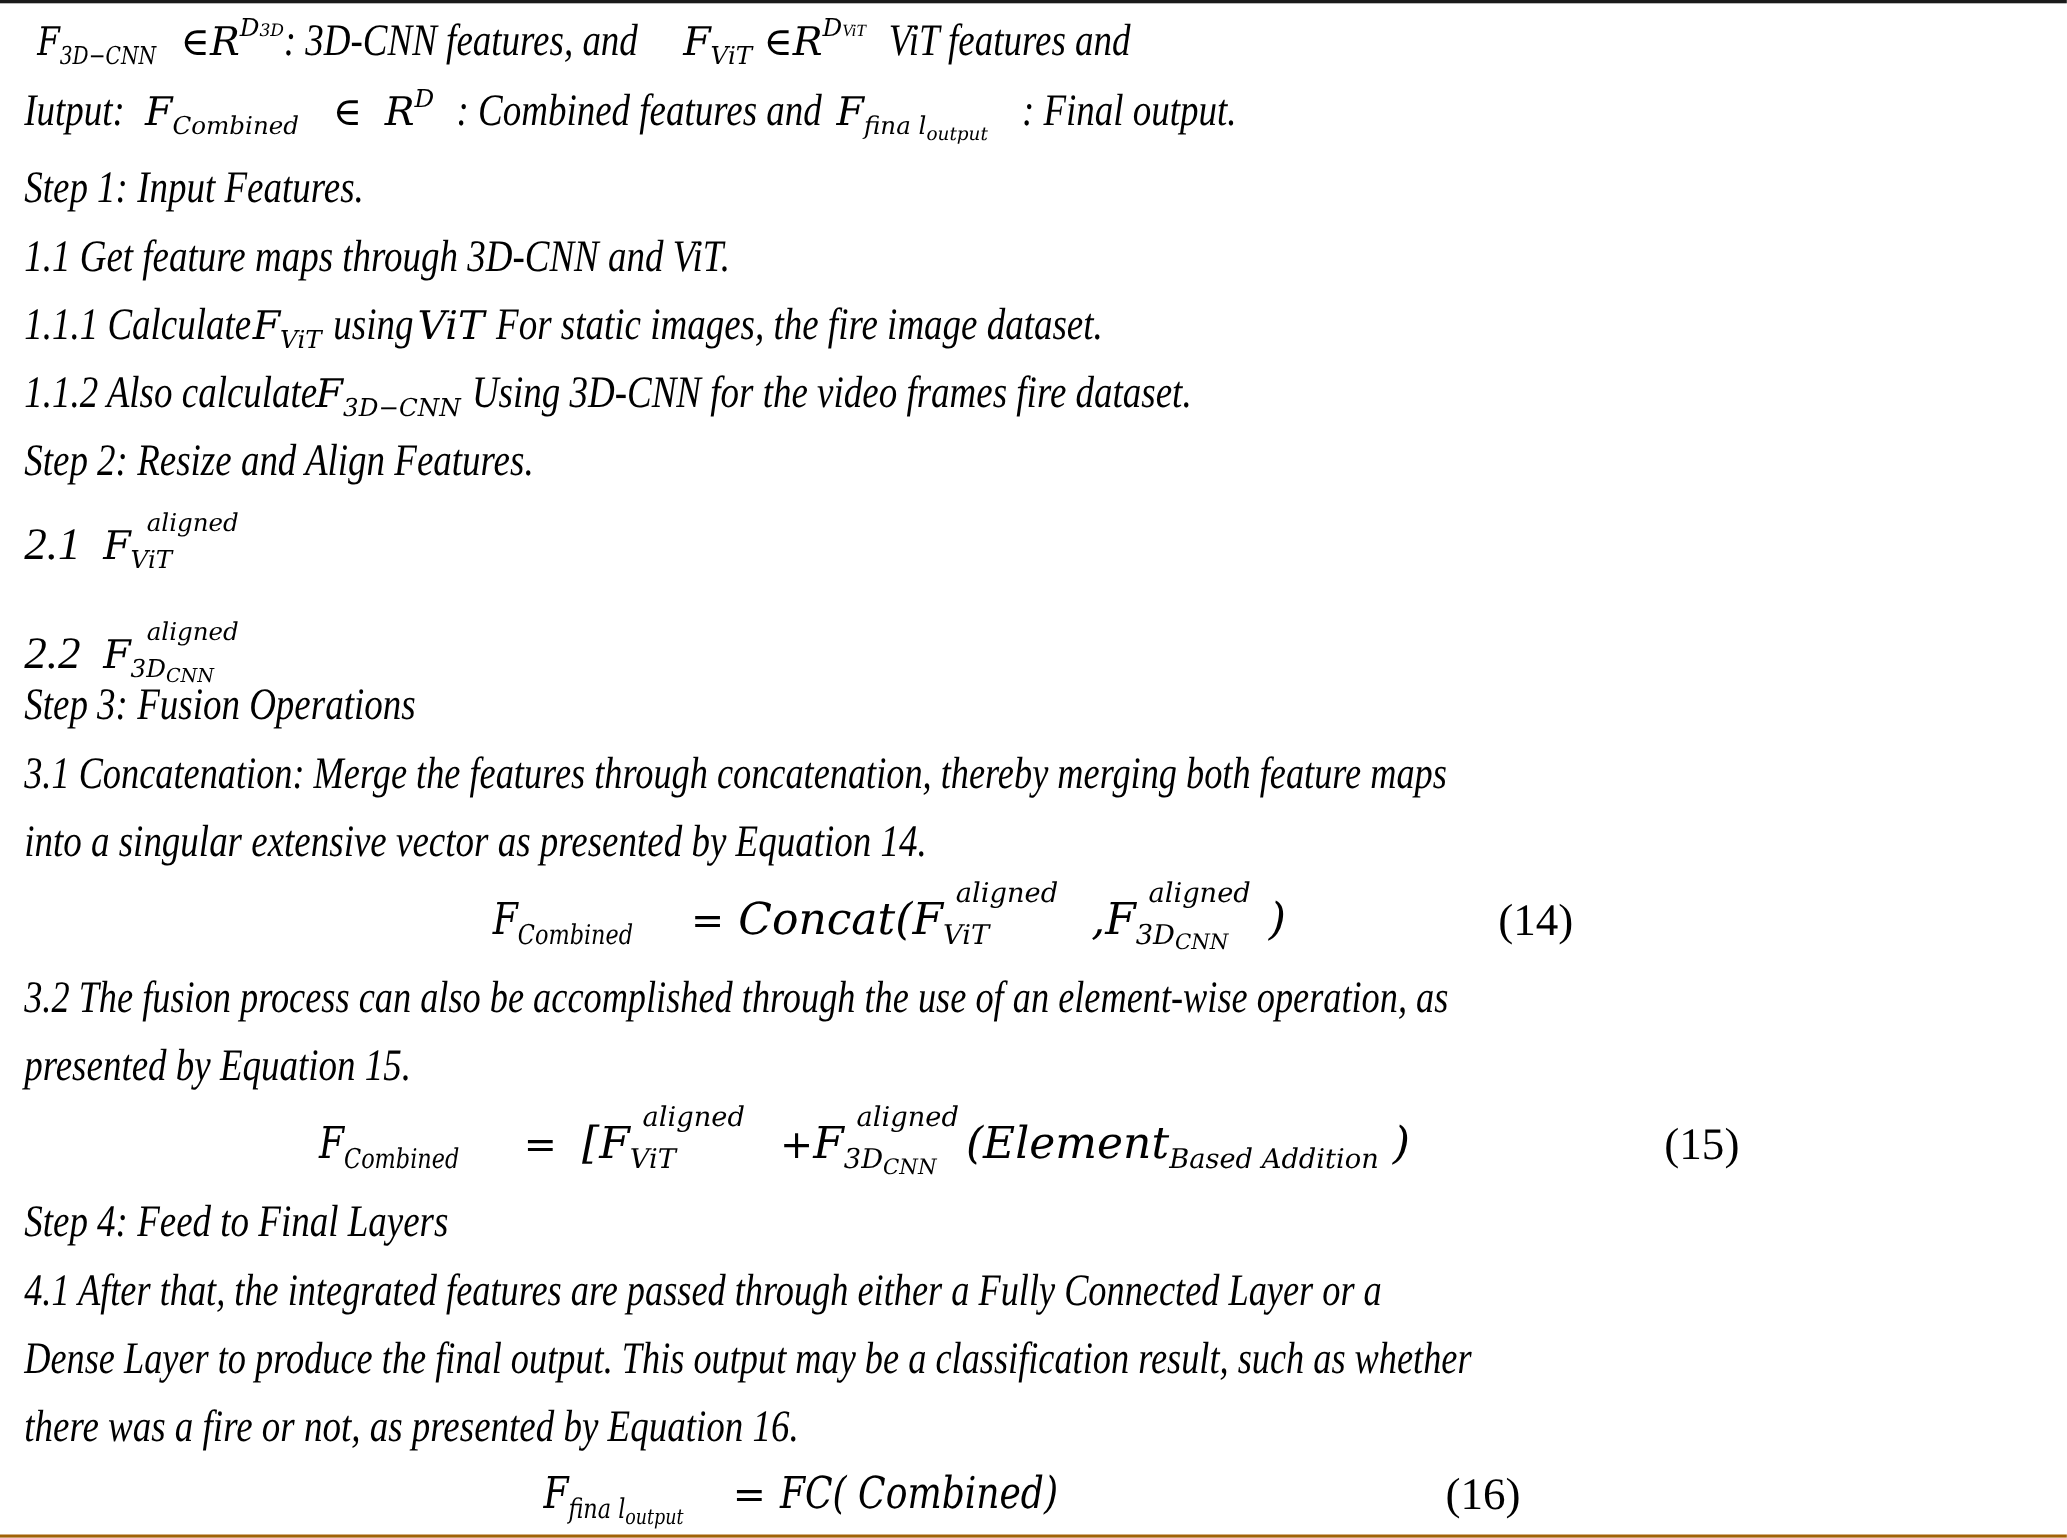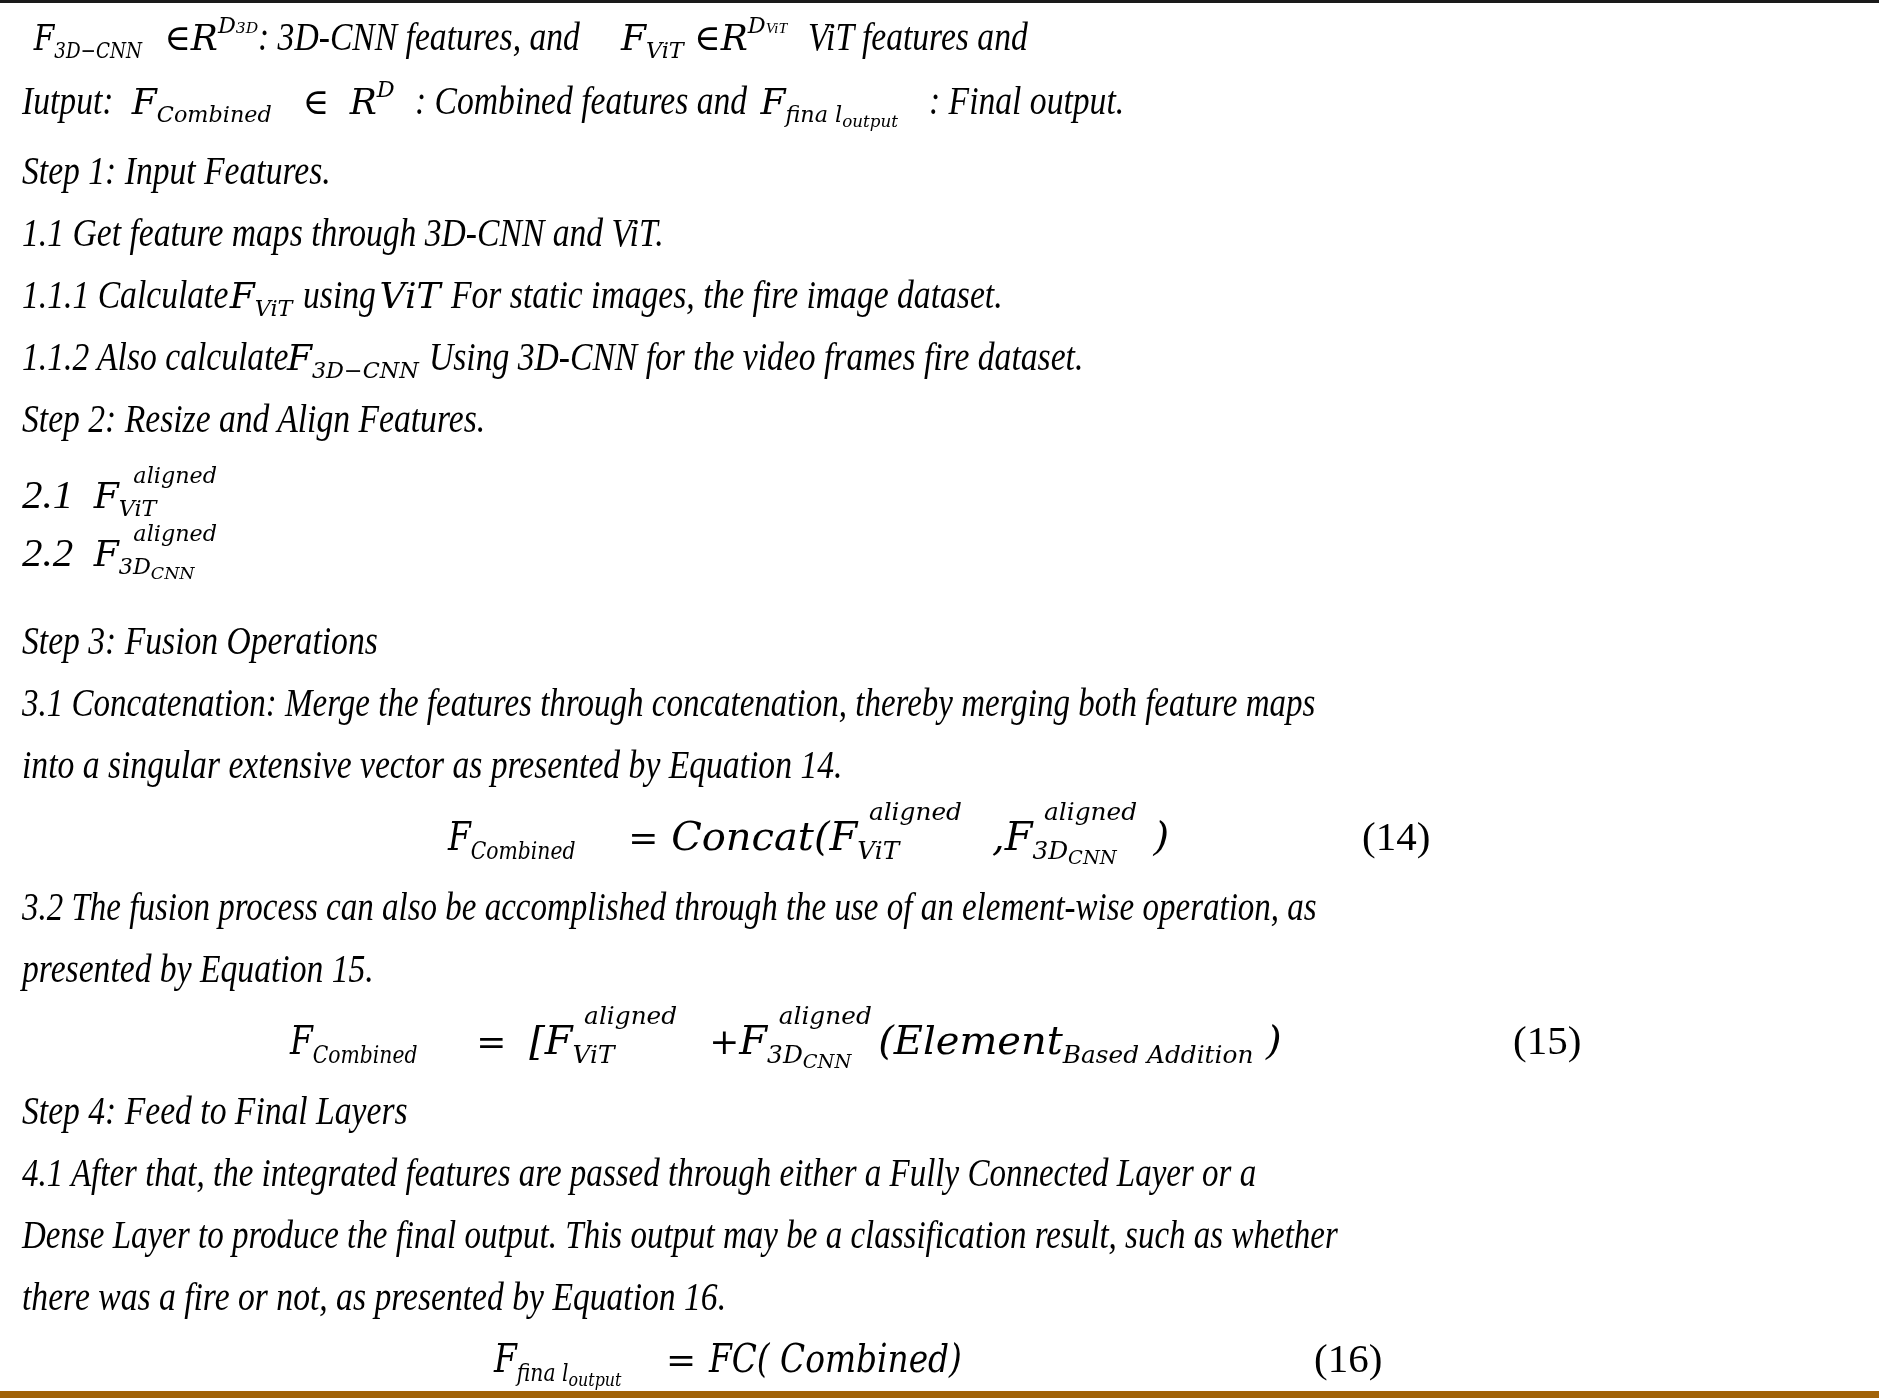--- a/index.html
+++ b/index.html
@@ -5,21 +5,21 @@
     html, body { margin: 0; padding: 0; background: #ffffff; }
     body {
       width: 1879px; height: 1398px; position: relative; overflow: hidden;
       font-family: "Liberation Serif", "DejaVu Serif", serif;
       color: #000;
     }
     .frame {
       position: absolute; left: 0; top: 0; width: 1879px; height: 1398px;
       box-sizing: border-box;
       border-top: 3px solid #1a1a1a;
-      border-bottom: 7px solid #a16207;
+      border-bottom: 3px solid #a16207;
     }
     .line {
       position: absolute; left: 22px; white-space: nowrap;
       font-style: italic; font-size: 41px; line-height: 50px;
       transform-origin: left center;
     }
     .m { font-family: "DejaVu Serif", "Liberation Serif", serif; font-style: italic; font-size: 36px; }
     .mu { font-family: "DejaVu Serif", "Liberation Serif", serif; font-style: normal; font-size: 36px; }
     sub, sup { font-size: 62%; line-height: 0; position: relative; vertical-align: baseline; }
     sub { top: 0.35em; }
@@ -68,21 +68,21 @@
     <span class="cond" style="display:inline-block;transform-origin:left;">Using 3D-CNN for the video frames fire dataset.</span>
   </div>
 
   <div class="line cond" style="top:390px;">Step 2: Resize and Align Features.</div>
 
   <div class="line" style="top:466px;">
     <span>2.1</span>&nbsp;
     <span class="m stack"><span>F</span><span class="sp" style="left:0.7em">aligned</span><span class="sb">ViT</span></span>
   </div>
 
-  <div class="line" style="top:524px;">
+  <div class="line" style="top:565px;">
     <span>2.2</span>&nbsp;
     <span class="m stack"><span>F</span><span class="sp" style="left:0.7em">aligned</span><span class="sb"><span>3D</span><span style="font-size:78%;position:relative;top:0.3em">CNN</span></span></span>
   </div>
 
   <div class="line cond" style="top:612px;">Step 3: Fusion Operations</div>
   <div class="line" style="top:674px; transform:scaleX(0.805);">3.1 Concatenation:  Merge the features through concatenation, thereby merging both feature maps</div>
   <div class="line cond" style="top:736px;">into a singular extensive vector as presented by Equation 14.</div>
 
   <div class="eqn m" style="left:448px; top:808px; font-size:40px;">
     <span class="cond" style="display:inline-block;transform-origin:left;"><span>F</span><sub>Combined</sub></span>

